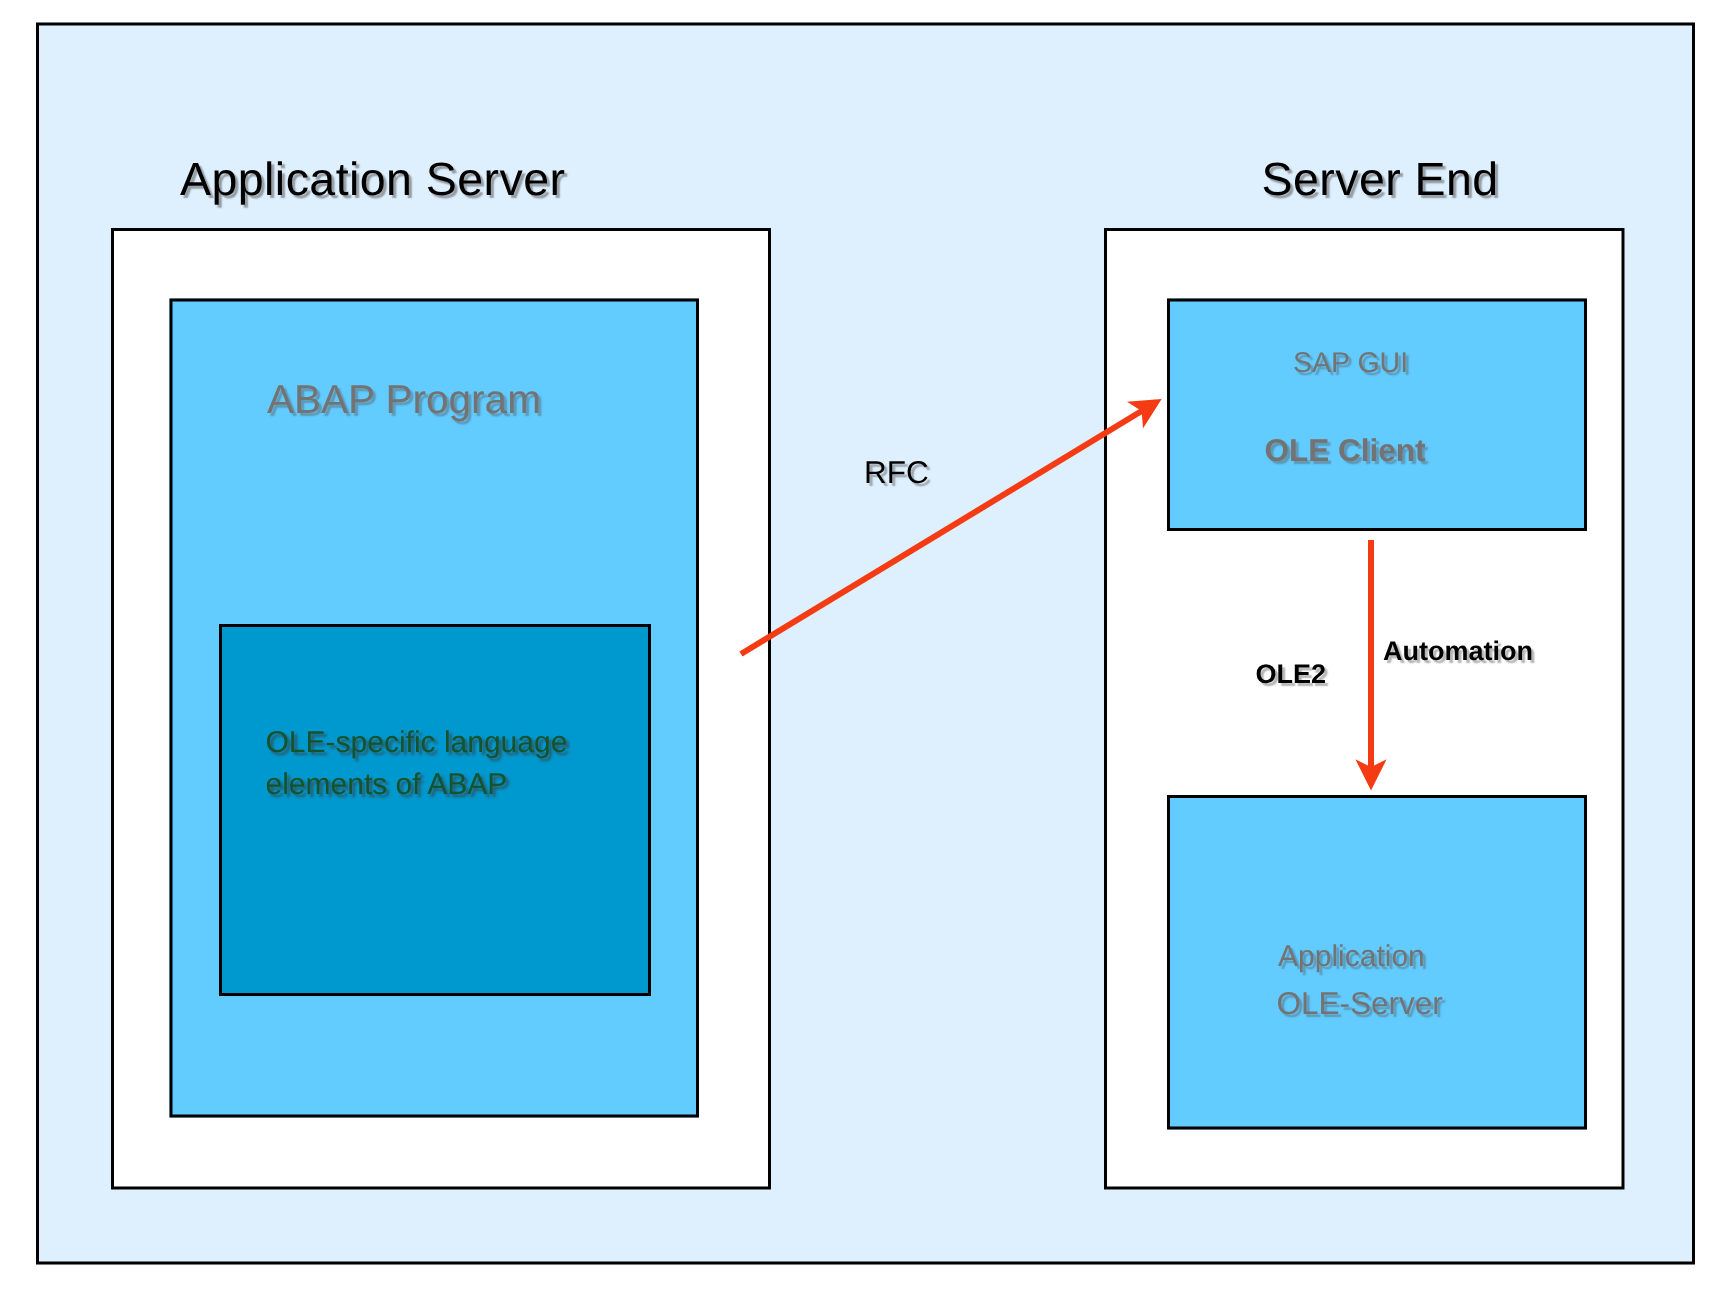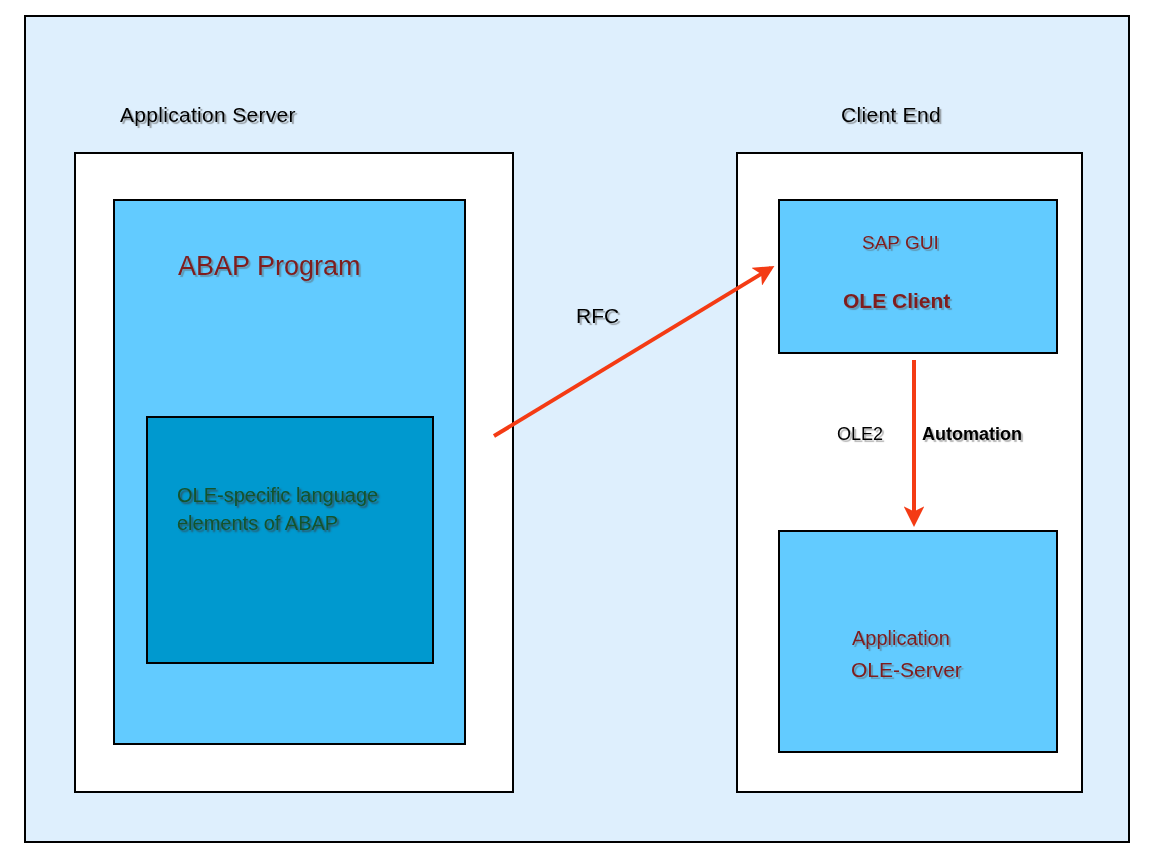--- a/index.html
+++ b/index.html
@@ -28,21 +28,21 @@
     width: 1106px;
     height: 828px;
     background: #deeffd;
     border: 2px solid #000000;
     box-sizing: border-box;
   }
 
   
   .section-title {
     position: absolute;
-    font-size: 21px;
+    font-size: 31px;
     line-height: 1;
     color: #000000;
     white-space: nowrap;
     text-shadow: 2px 2px 1px rgba(90,90,90,0.55);
     letter-spacing: 0.3px;
   }
   #title-app-server { left: 120px; top: 104px; }
   #title-front-end  { left: 841px; top: 104px; }
 
   
@@ -86,21 +86,21 @@
     left: 146px; top: 416px;
     width: 288px; height: 248px;
     background: #0099cf;
     border: 2px solid #000000;
     box-sizing: border-box;
   }
 
   
   .box-label {
     position: absolute;
-    color: #7f1d1d;
+    color: #737373;
     white-space: nowrap;
     text-shadow: 2px 2px 1px rgba(90,90,90,0.45);
   }
   #label-abap-program {
     left: 178px; top: 253px;
     font-size: 27px;
     line-height: 1;
   }
   #label-sap-gui {
     left: 862px; top: 233px;
@@ -141,23 +141,23 @@
     position: absolute;
     left: 576px; top: 305px;
     font-size: 21px;
     line-height: 1;
     color: #000000;
     white-space: nowrap;
     text-shadow: 2px 2px 1px rgba(90,90,90,0.5);
   }
   #label-ole2 {
     position: absolute;
-    left: 837px; top: 425px;
+    left: 837px; top: 440px;
     font-size: 18px;
-    font-weight: normal;
+    font-weight: bold;
     line-height: 1;
     color: #000000;
     white-space: nowrap;
     text-shadow: 2px 2px 1px rgba(90,90,90,0.45);
   }
   #label-automation {
     position: absolute;
     left: 922px; top: 425px;
     font-size: 18px;
     font-weight: bold;
@@ -177,21 +177,21 @@
 </style>
 </head>
 <body>
 
 <div id="slide">
 
   <div class="slide-frame"></div>
 
   <div class="section-title" id="title-app-server">Application Server</div>
 
-  <div class="section-title" id="title-front-end">Client End</div>
+  <div class="section-title" id="title-front-end">Server End</div>
 
   <div class="panel" id="panel-app-server"></div>
 
   <div class="box" id="box-abap-program"></div>
 
   <div class="box-label" id="label-abap-program">ABAP Program</div>
 
   <div id="box-ole-elements"></div>
 
   <div id="label-ole-elements">OLE-specific language elements of ABAP</div>

